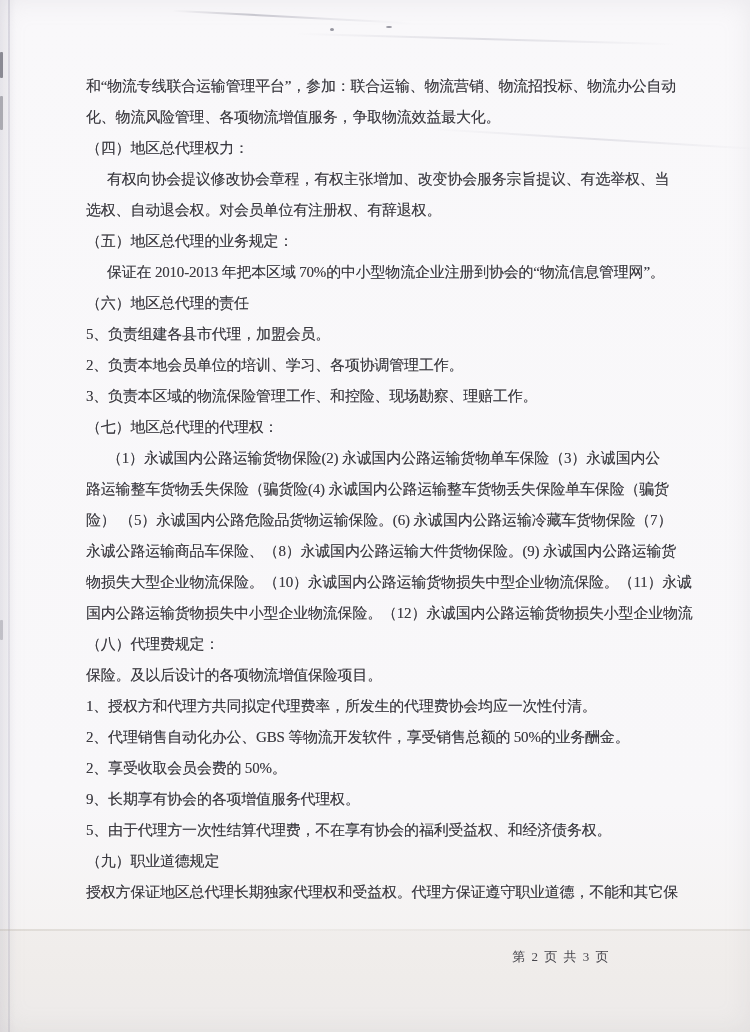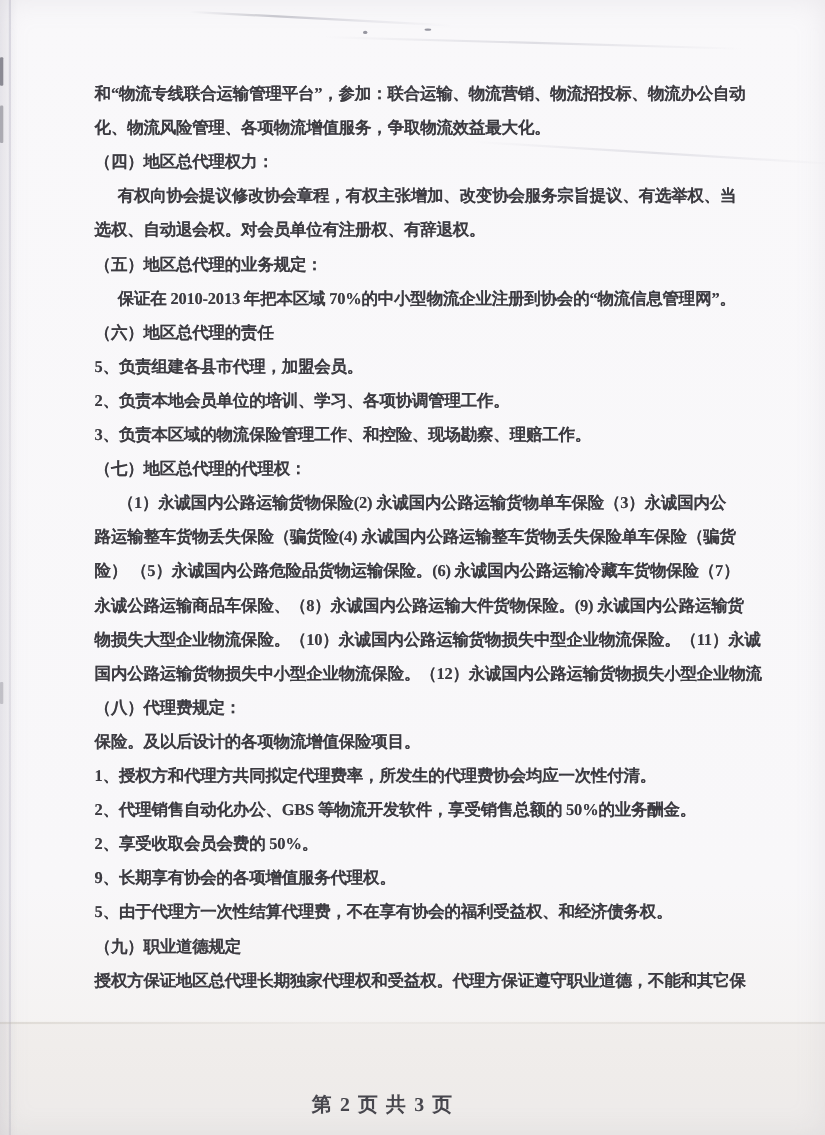--- a/index.html
+++ b/index.html
@@ -11,21 +11,20 @@
     height: 1032px;
     position: relative;
     overflow: hidden;
     background: #f9f8fa;
     font-family: "Liberation Serif", "DejaVu Serif", serif;
   }
   .paper {
     position: absolute;
     inset: 0;
     background: linear-gradient(180deg, #f9f8fa 0%, #f8f7f9 78%, #f4f2f1 92%, #f1efee 100%);
-    font-weight: bold;
   }
   
   .edge-left-band {
     position: absolute;
     left: 0; top: 0;
     width: 16px; height: 100%;
     background: linear-gradient(90deg, rgba(185,183,196,0.22), rgba(185,183,196,0.0));
   }
   .edge-left-line {
     position: absolute;
@@ -105,24 +104,24 @@
     line-height: 31px;
     white-space: nowrap;
     letter-spacing: -0.2px;
   }
   .line.indent {
     padding-left: 21px;
   }
   .footer {
     position: absolute;
     left: 86px;
-    top: 992px;
+    top: 948px;
     width: 524px;
-    text-align: center;
-    font-size: 18px;
+    text-align: right;
+    font-size: 13px;
     letter-spacing: 1.5px;
     color: #47464d;
   }
 </style>
 </head>
 <body>
 
 <div class="paper">
   <div class="edge-left-band"></div>
   <div class="edge-left-line"></div>

